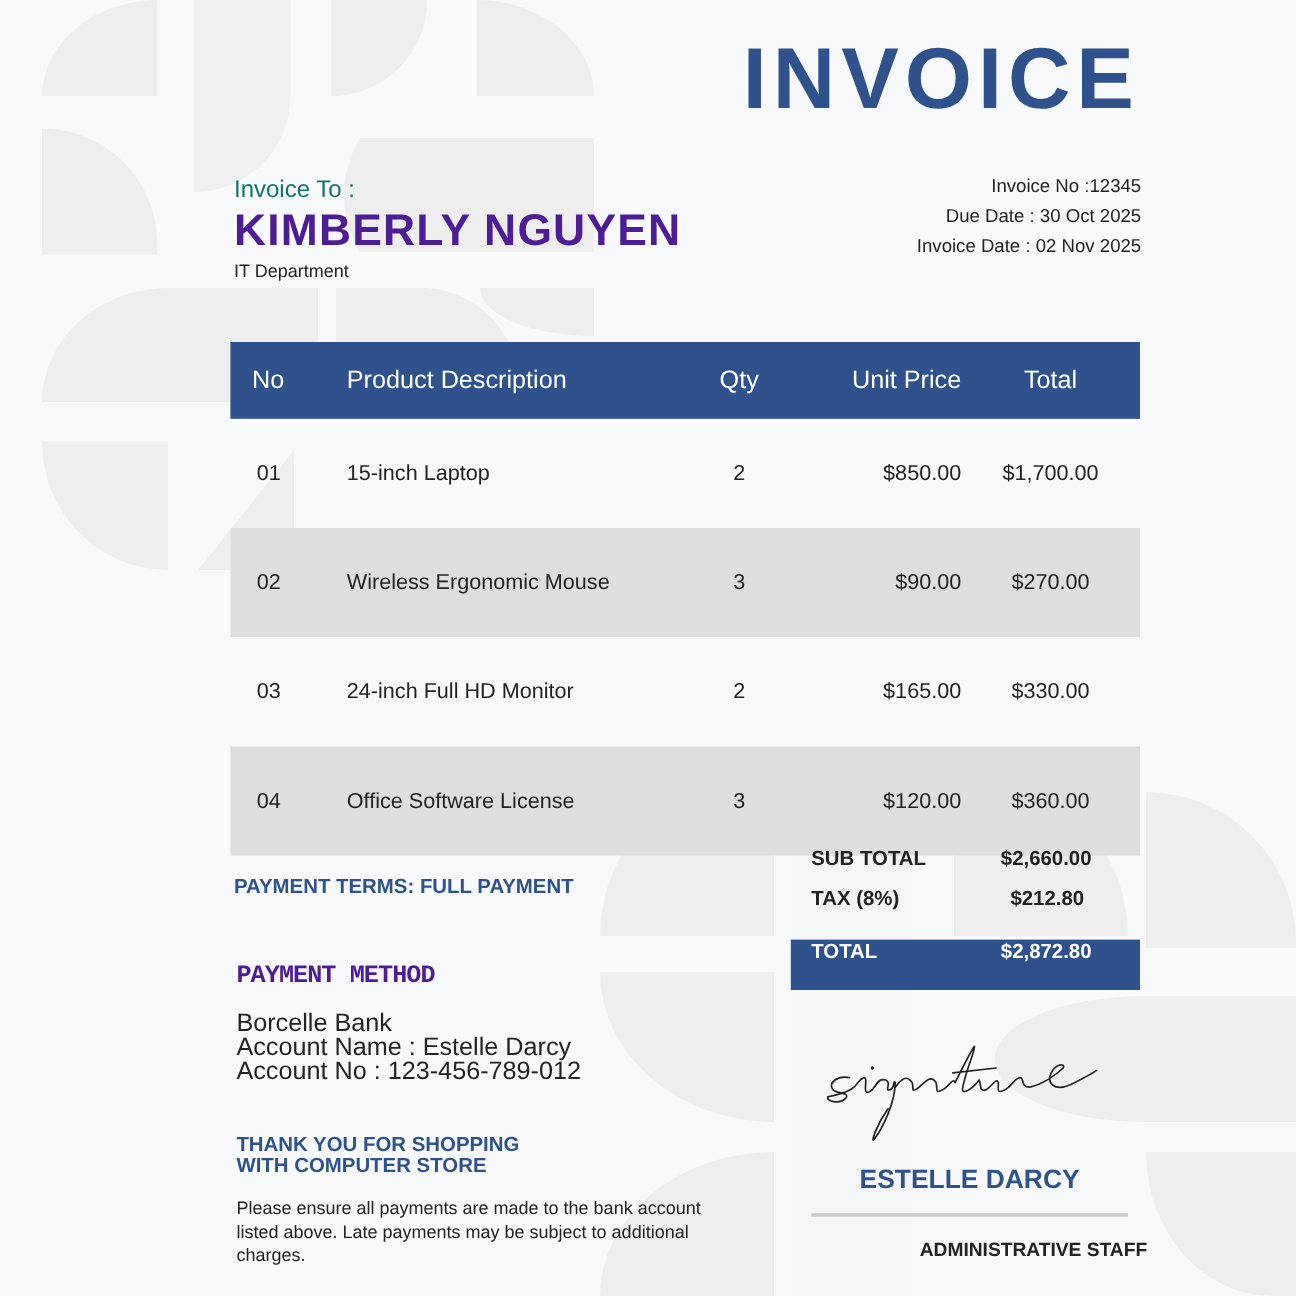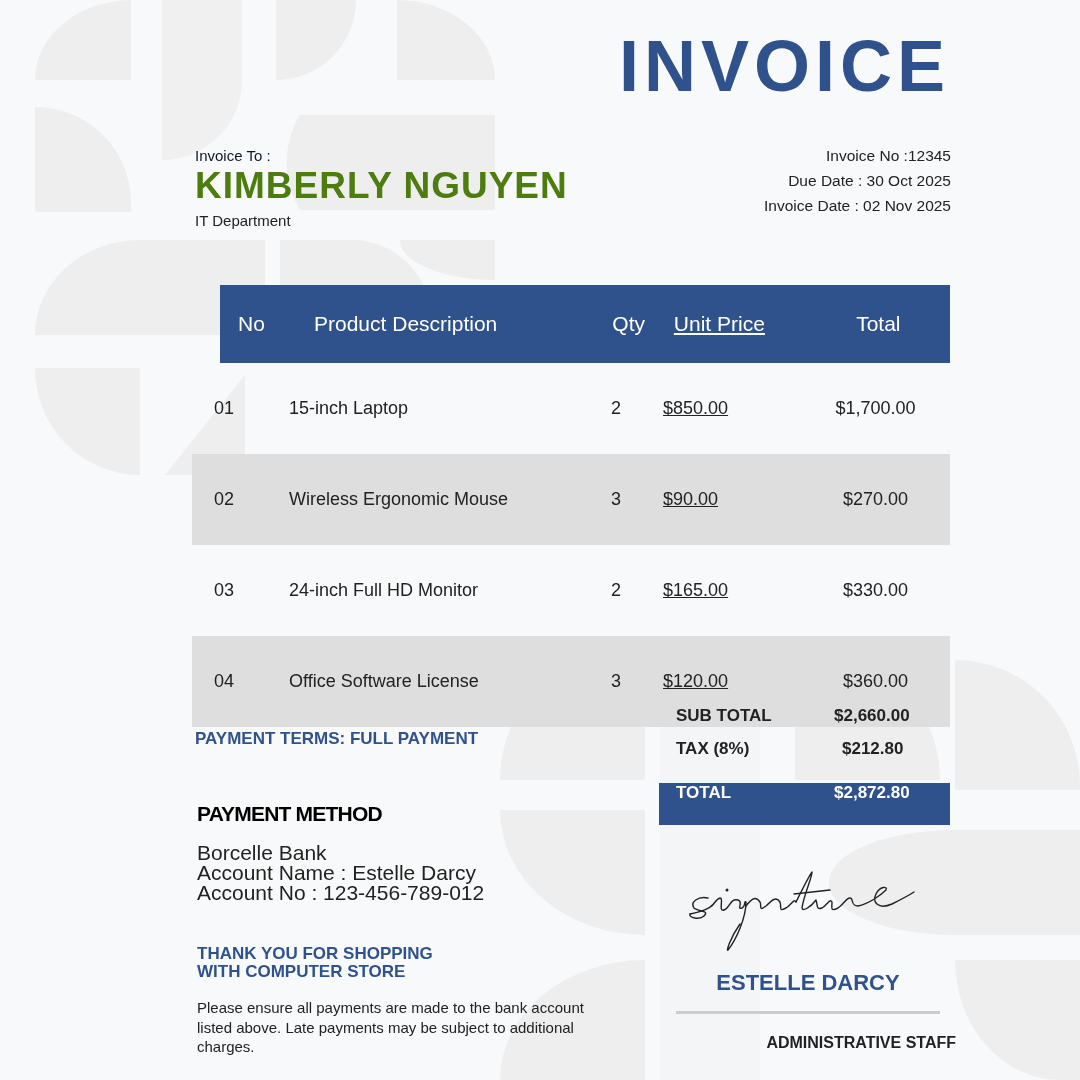--- a/index.html
+++ b/index.html
@@ -13,48 +13,48 @@
   .bg-shapes { position: absolute; inset: 0; z-index: 0; }
   .bg-shapes svg { width: 1080px; height: 1080px; display: block; }
   .page { position: absolute; inset: 0; z-index: 1; }
 
   .title {
     position: absolute; right: 130px; top: 30px;
     font-size: 72px; font-weight: bold; color: #30528c;
     letter-spacing: 5px; line-height: 1;
   }
   .bill-to { position: absolute; left: 195px; top: 147px; }
-  .bill-to .label { font-size: 15px; color: #0f172a; }
+  .bill-to .label { font-size: 20px; color: #0f766e; }
   .bill-to .name {
-    font-size: 37px; font-weight: bold; color: #4d7c0f;
+    font-size: 37px; font-weight: bold; color: #4c1d95;
     letter-spacing: 1px; margin-top: 3px; line-height: 1.05;
   }
   .bill-to .dept { font-size: 15px; color: #222; margin-top: 6px; }
 
   .meta { position: absolute; right: 129px; top: 143px; text-align: right; font-size: 15.5px; line-height: 25px; color: #222; }
 
   .items { position: absolute; left: 192px; top: 285px; width: 758px; }
   .items .row { display: flex; align-items: center; height: 78px; }
-  .items .head { background: #30528c; color: #fff; font-size: 21px; height: 78px; margin-left: 28px; }
+  .items .head { background: #30528c; color: #fff; font-size: 21px; height: 64px; }
   .items .body-row { height: 91px; font-size: 18px; color: #222; }
   .items .body-row.alt { background: #dedede; }
   .c-no { width: 97px; padding-left: 22px; }
   .items .head .c-no { padding-left: 18px; }
   .c-desc { width: 280px; }
   .c-qty { width: 94px; text-align: center; }
-  .c-unit { width: 138px; text-align: left; text-decoration: underline; }
+  .c-unit { width: 138px; text-align: right; }
   .c-total { width: 149px; text-align: center; }
 
   .terms {
     position: absolute; left: 195px; top: 730px;
     font-size: 17px; font-weight: bold; color: #30528c; line-height: 18px;
   }
   .pm-title {
     position: absolute; left: 197px; top: 802px;
-    font-size: 21px; font-weight: bold; color: #000000; letter-spacing: -0.8px;
+    font-size: 21px; font-weight: bold; color: #4c1d95; letter-spacing: -0.8px; font-family: Liberation Mono, monospace;
   }
   .pm-lines { position: absolute; left: 197px; top: 843px; font-size: 21px; line-height: 20px; color: #222; }
   .thanks {
     position: absolute; left: 197px; top: 945px;
     font-size: 17px; font-weight: bold; color: #30528c; line-height: 18px;
   }
   .note { position: absolute; left: 197px; top: 998px; width: 400px; font-size: 15px; line-height: 19.5px; color: #222; }
 
   .totals { position: absolute; left: 659px; top: 706px; width: 291px; }
   .totals .trow { display: flex; height: 33px; align-items: flex-start; font-size: 17px; font-weight: bold; color: #222; }

